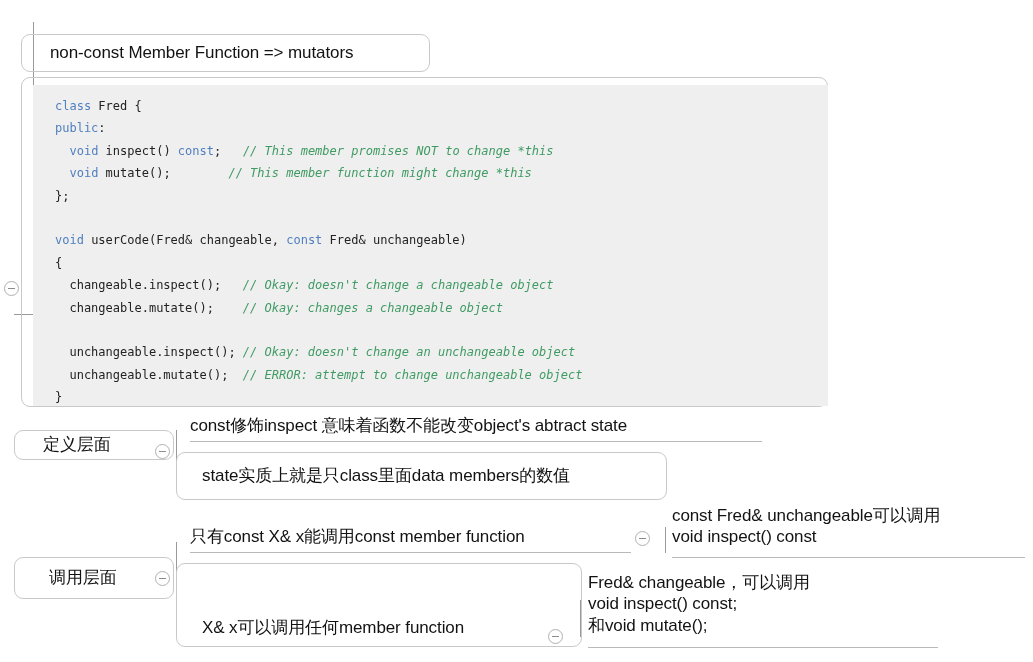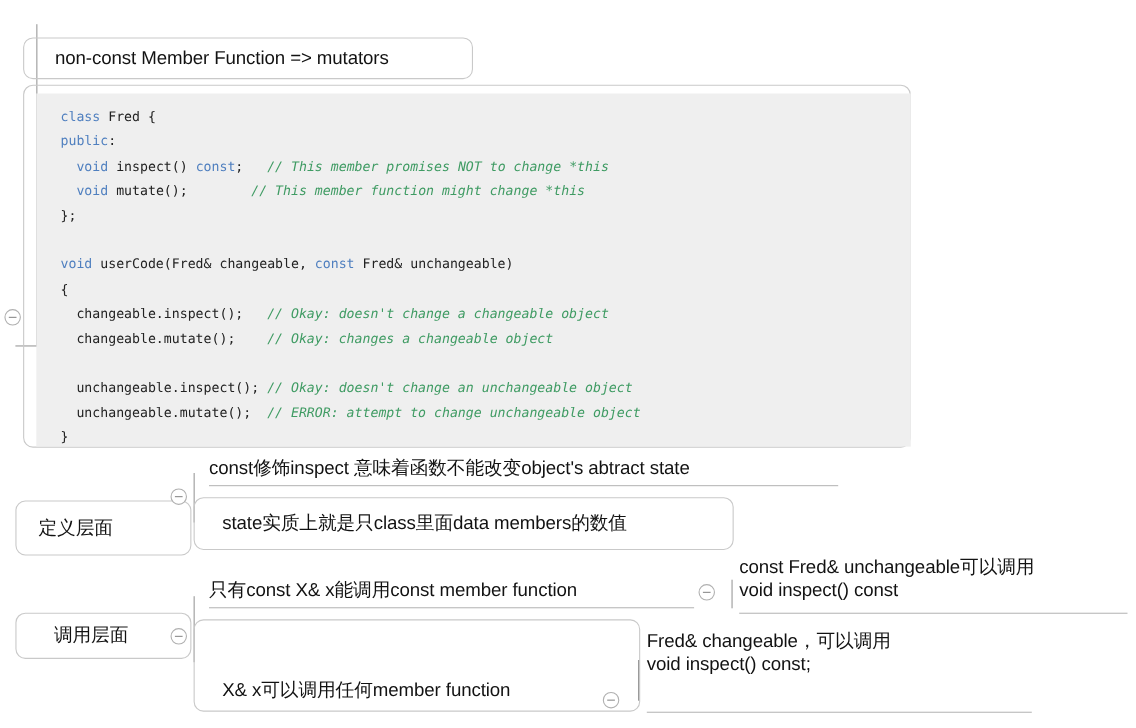--- a/index.html
+++ b/index.html
@@ -102,21 +102,21 @@
 <span class="kw">void</span><span class="pl"> userCode(Fred&amp; changeable, </span><span class="kw">const</span><span class="pl"> Fred&amp; unchangeable)</span>
 <span class="pl">{</span>
 <span class="pl">  changeable.inspect();   </span><span class="cm">// Okay: doesn't change a changeable object</span>
 <span class="pl">  changeable.mutate();    </span><span class="cm">// Okay: changes a changeable object</span>
 <span class="pl"></span>
 <span class="pl">  unchangeable.inspect(); </span><span class="cm">// Okay: doesn't change an unchangeable object</span>
 <span class="pl">  unchangeable.mutate();  </span><span class="cm">// ERROR: attempt to change unchangeable object</span>
 <span class="pl">}</span></pre>
   </div>
 
-  <div class="topic" style="left:14px;top:430px;width:160px;height:50px;padding-left:20px;margin-top:25px;">
+  <div class="topic" style="left:14px;top:430px;width:160px;height:30px;padding-left:28px;">
     <span class="txt">定义层面</span>
   </div>
   <div class="collapse" style="left:155px;top:444px;"></div>
 
   <div class="vline" style="left:176px;top:430px;height:45px;"></div>
 
   <div class="topic-plain" style="left:190px;top:411px;width:572px;height:31px;">
     <span class="txt">const修饰inspect 意味着函数不能改变object's abtract state</span>
   </div>
 
@@ -144,15 +144,16 @@
 
   <div class="topic" style="left:176px;top:563px;width:406px;height:84px;padding-left:25px;align-items:flex-end;padding-bottom:8px;">
     <span class="txt">X&amp; x可以调用任何member function</span>
   </div>
   <div class="collapse" style="left:548px;top:629px;"></div>
   <div class="vline" style="left:580px;top:600px;height:37px;"></div>
 
   <div class="topic-plain" style="left:588px;top:570px;width:350px;height:78px;display:block;padding-top:2px;">
     <div class="txt">Fred&amp; changeable，可以调用</div>
     <div class="txt">void inspect() const;</div>
+    <div class="txt">和void mutate();</div>
   </div>
 
 </div>
 
 </body></html>

